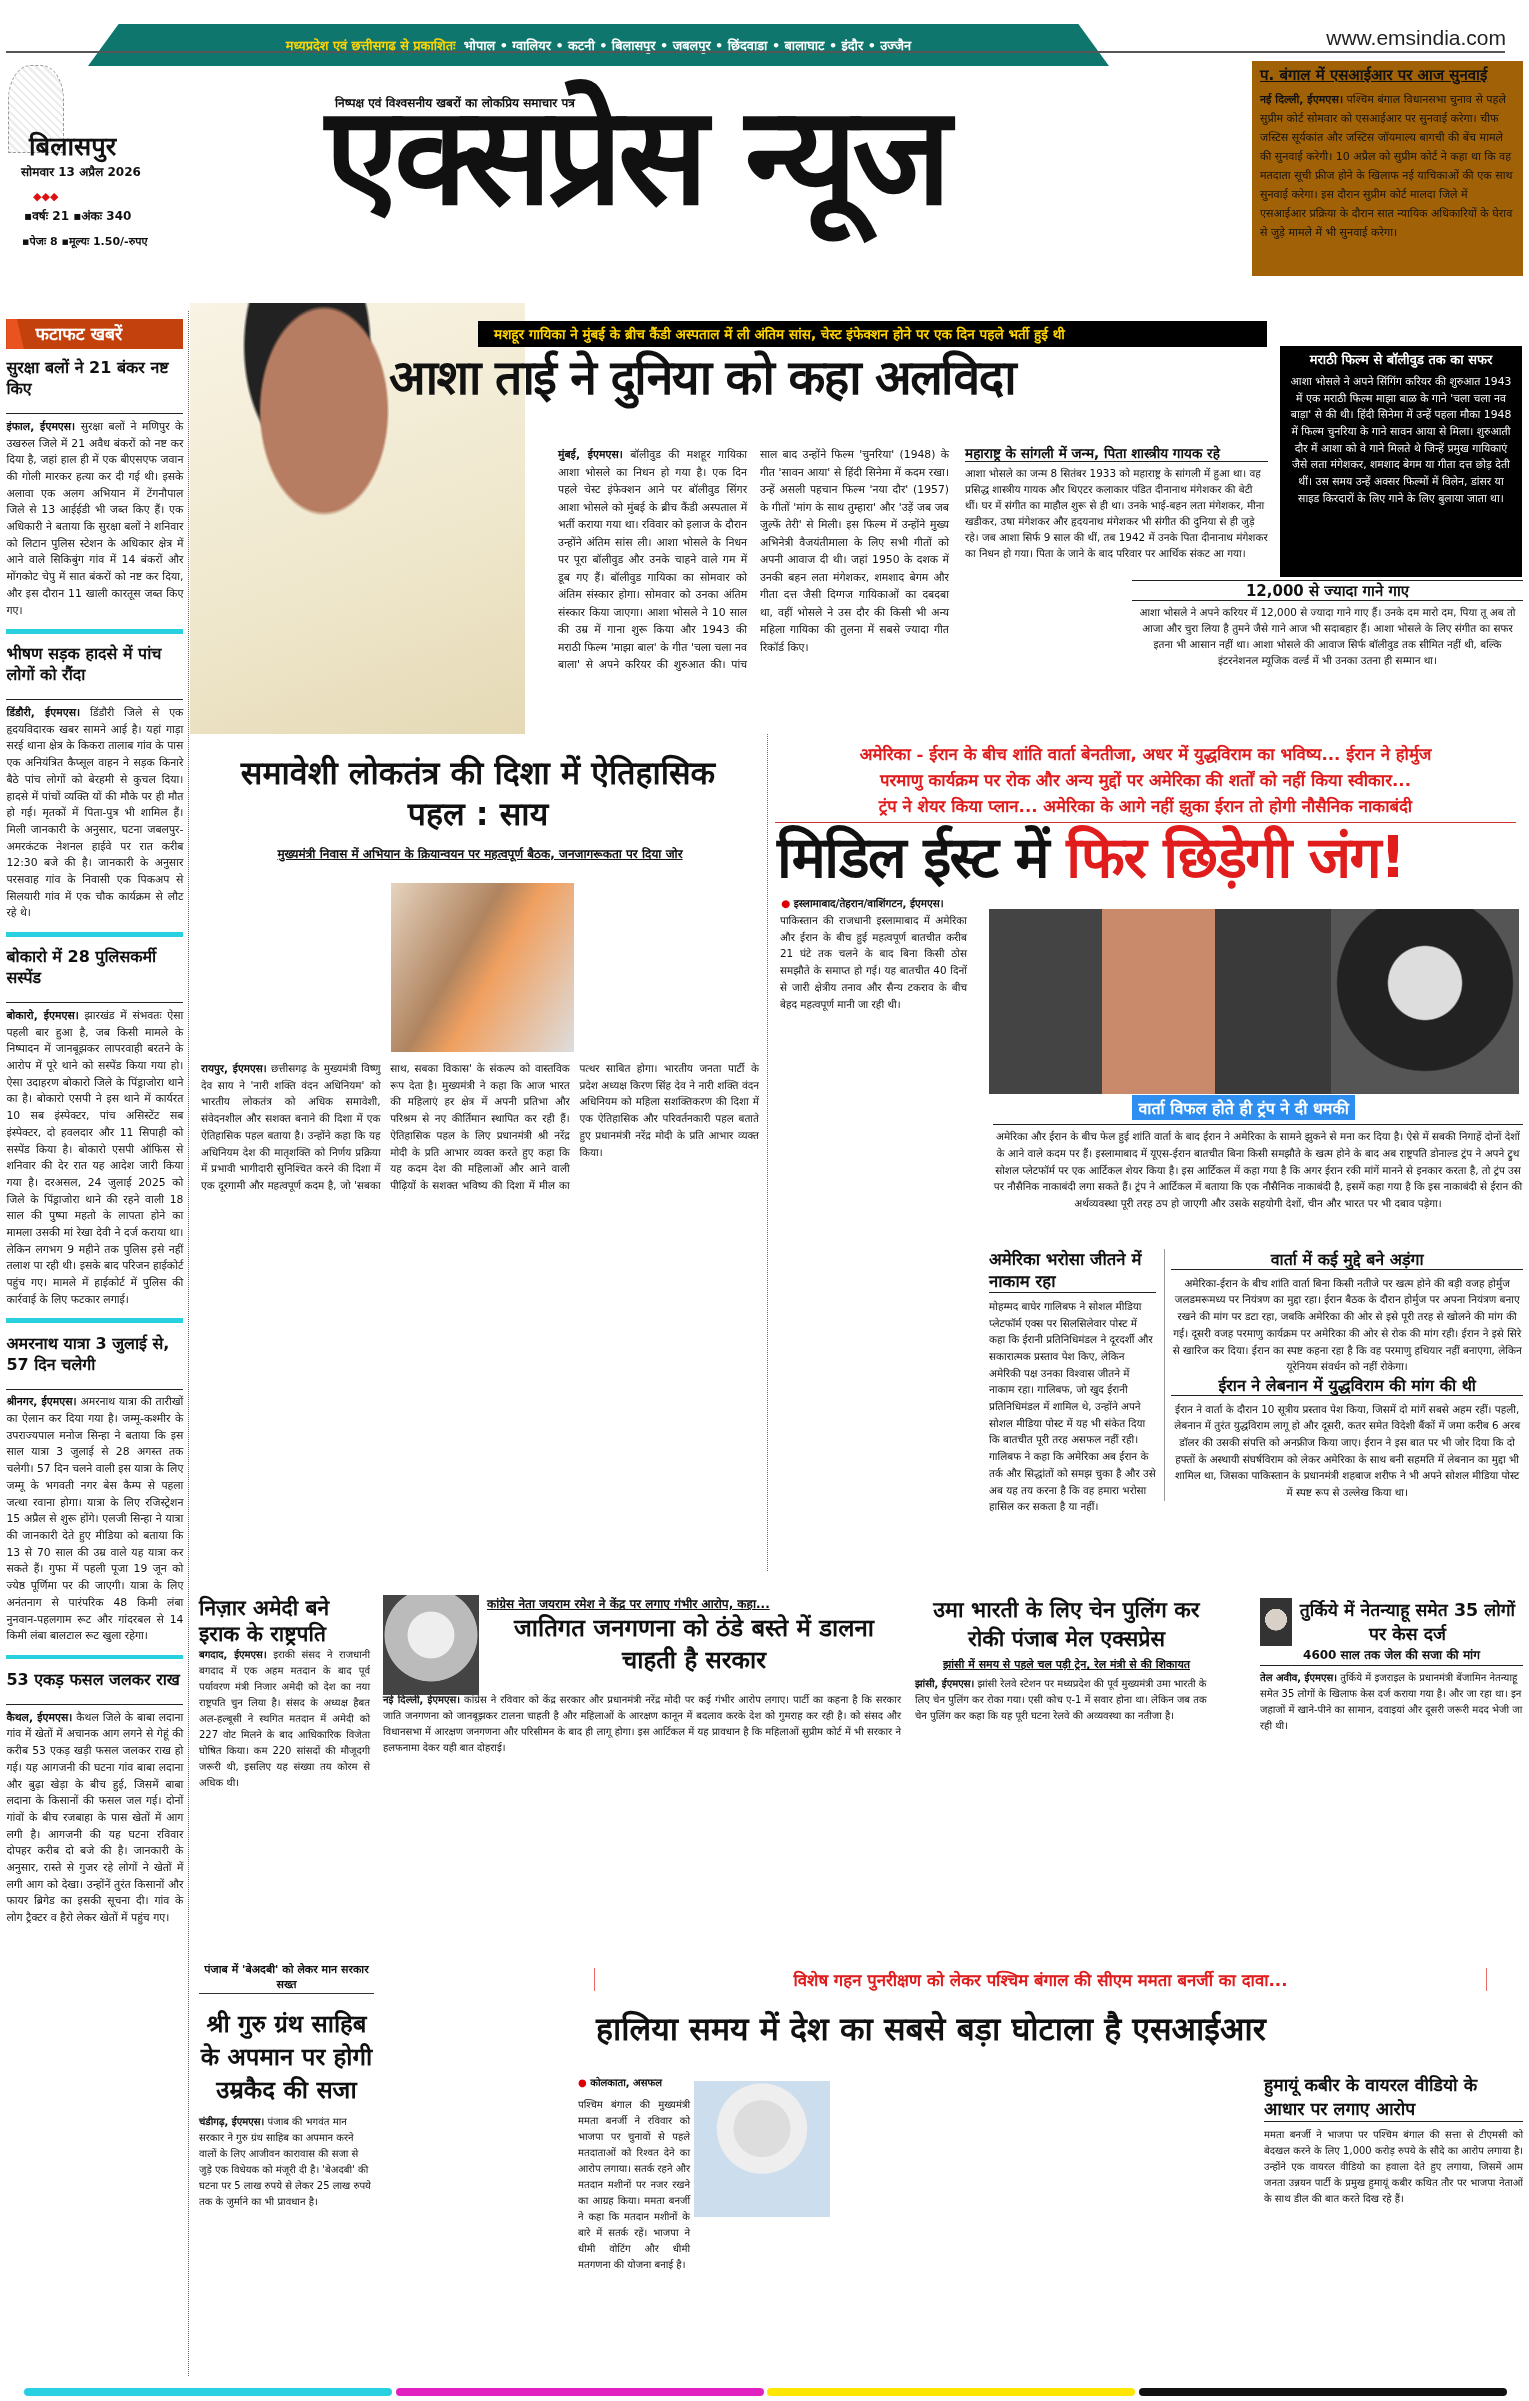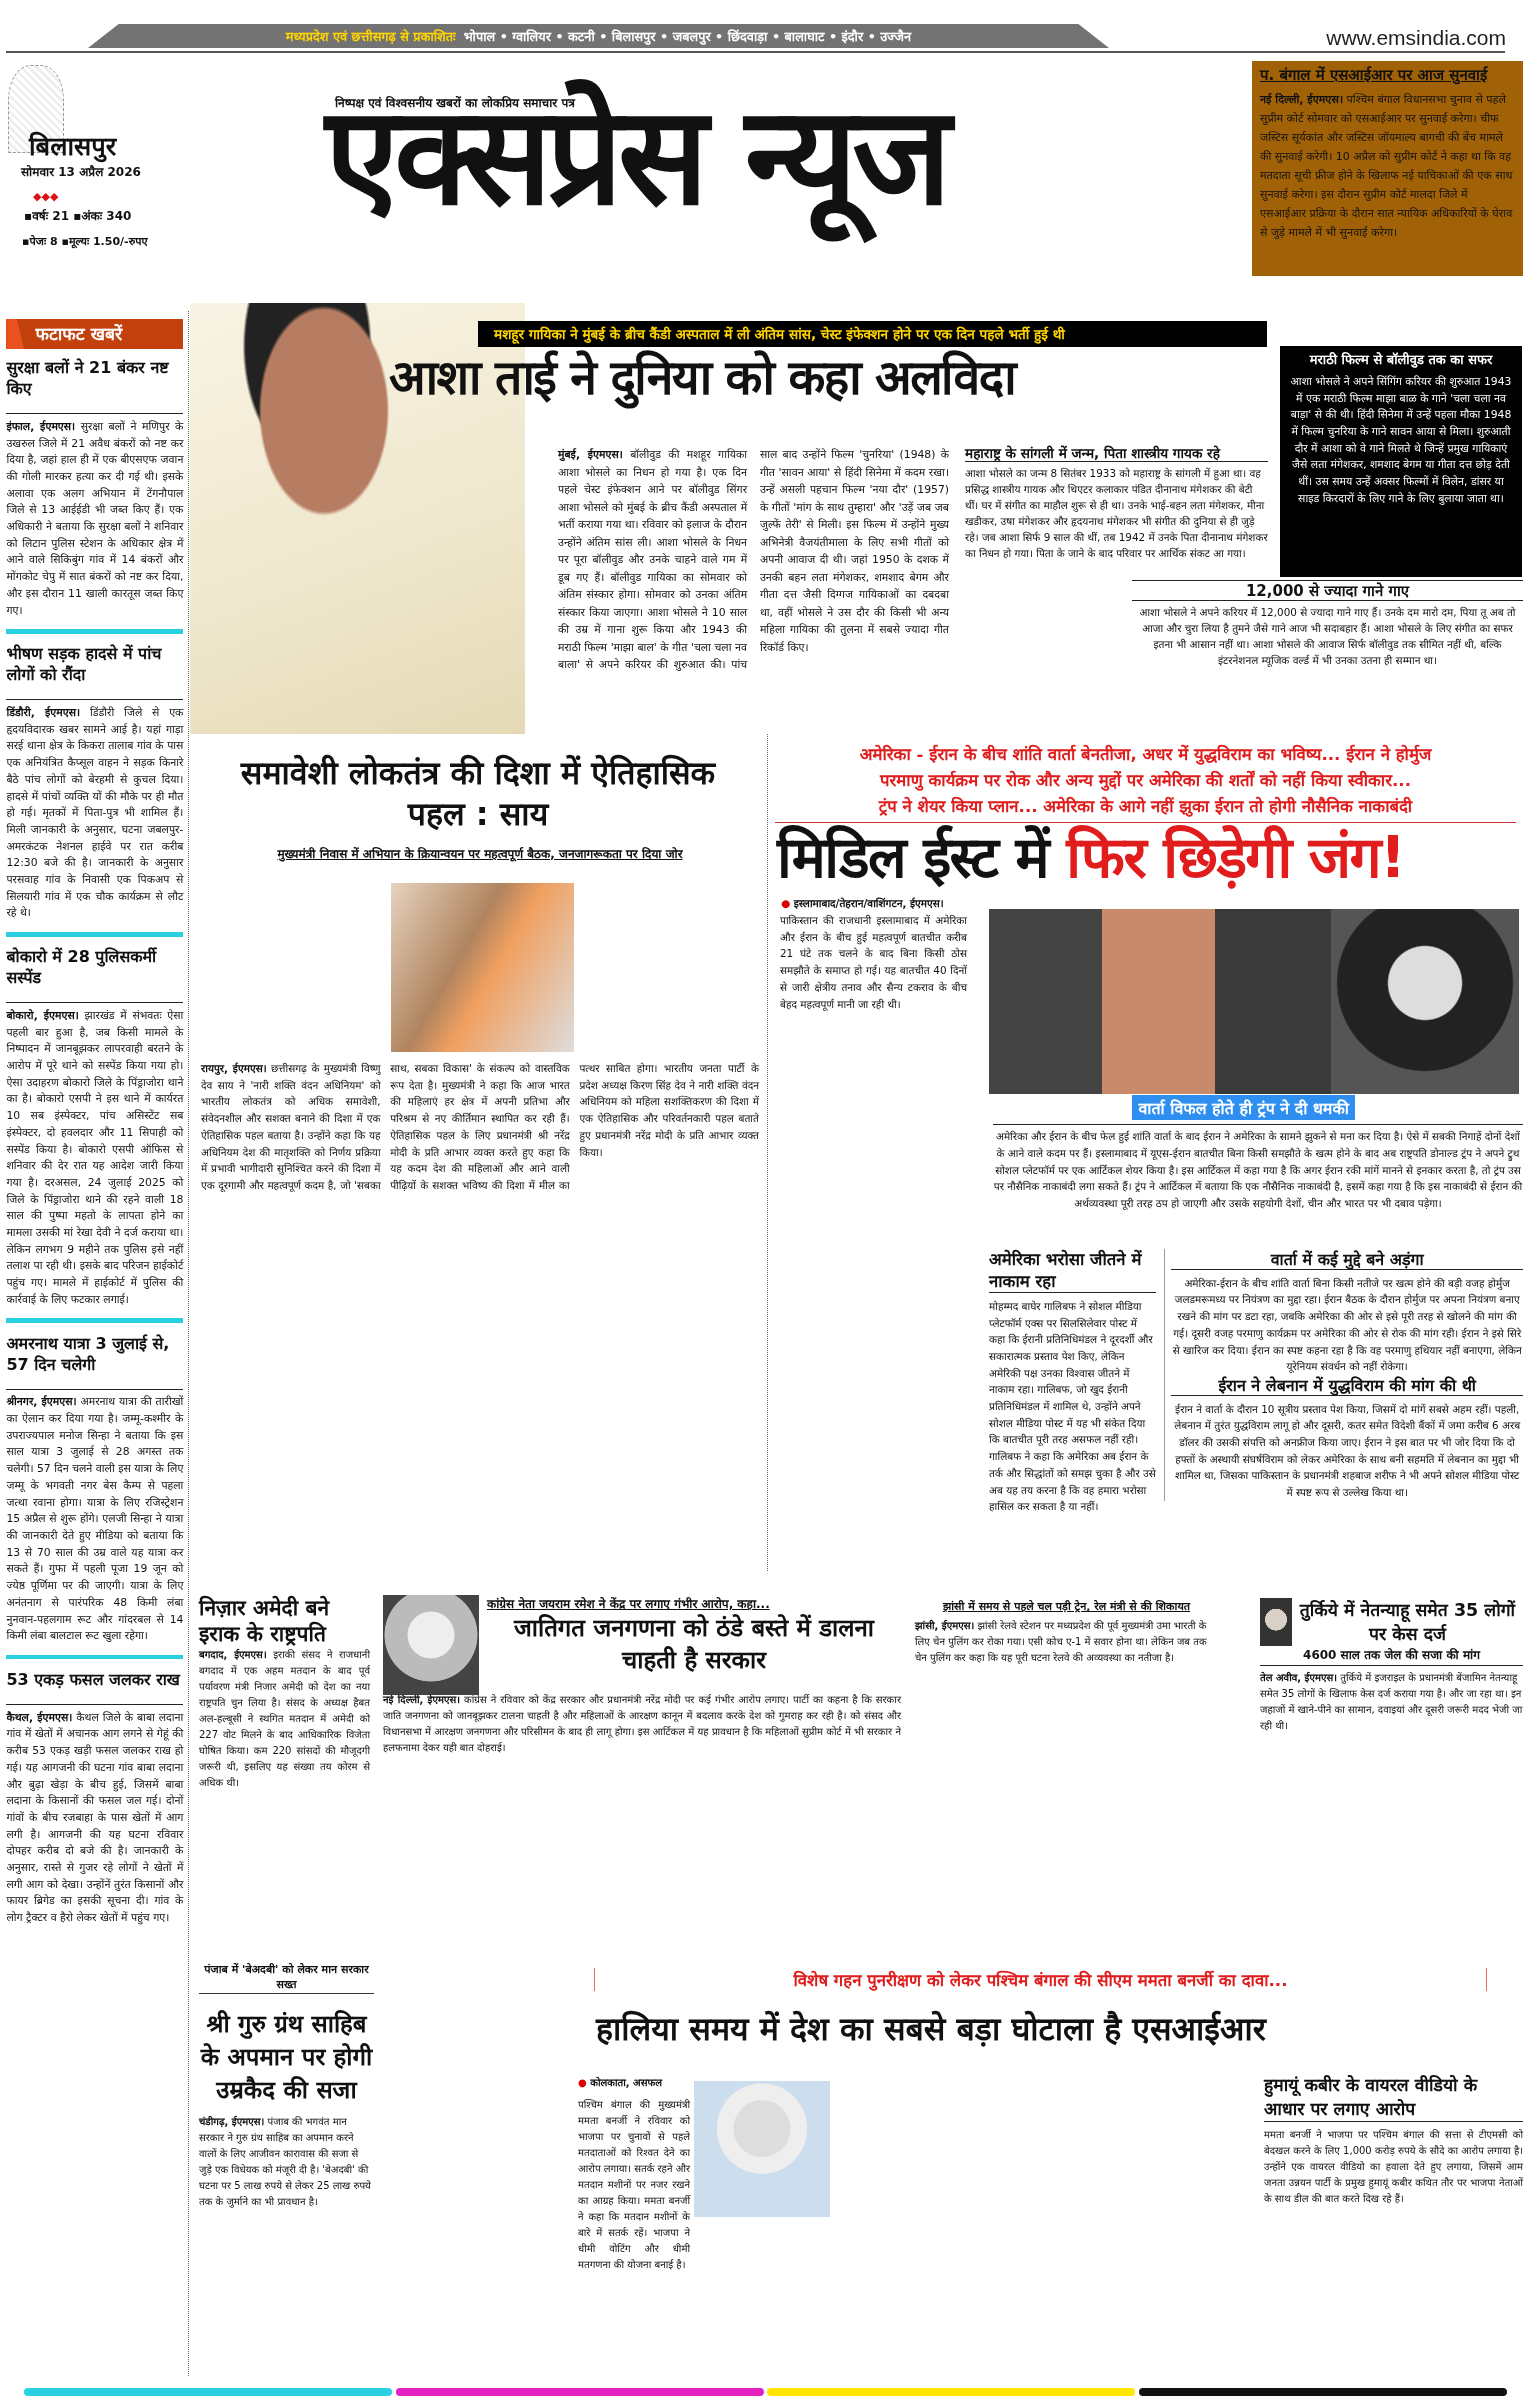--- a/index.html
+++ b/index.html
@@ -1,18 +1,18 @@
 <!DOCTYPE html>
 <html style="font-size:12.8px"><head>
 <meta charset="utf-8">
 <style>
 *{box-sizing:border-box;margin:0;padding:0}
 body{width:1530px;height:2401px;background:#fff;font-family:"DejaVu Sans","Liberation Sans",sans-serif;color:#111;position:relative;overflow:hidden}
 .abs{position:absolute}
-.masthead-band{left:88px;top:24px;width:1021px;height:24px;background:#737373;clip-path:polygon(3% 0,97% 0,100% 100%,0 100%);display:flex;align-items:center;justify-content:center;gap:8px;font-size:12.8px;font-weight:bold;color:#fff}
+.masthead-band{left:88px;top:24px;width:1021px;height:42px;background:#0f766e;clip-path:polygon(3% 0,97% 0,100% 100%,0 100%);display:flex;align-items:center;justify-content:center;gap:8px;font-size:12.8px;font-weight:bold;color:#fff}
 .masthead-band .pub{color:#ffd400}
 .top-rule{left:6.4px;top:51px;width:1499px;height:2.4px;background:#555}
 .url{right:24px;top:25.5px;font-size:21px;color:#222;font-family:"Liberation Sans Narrow","Liberation Sans",sans-serif}
 .logo{left:80px;top:67px;font-size:136px;font-weight:900;letter-spacing:-4.8px;line-height:1;font-family:"DejaVu Sans",sans-serif;transform:scaleX(0.98)}
 .tagline{left:89px;top:94px;font-size:12px;font-weight:bold}
 .gandhi{left:8px;top:65px;width:56px;height:88px;border:0.8px dashed #999;border-radius:40% 40% 0 0;background:repeating-linear-gradient(45deg,#eee 0 2.4px,#fff 2.4px 5.6px)}
 .city{left:29px;top:128px;font-size:25.5px;font-weight:bold}
 .date{left:21px;top:163px;font-size:12px;font-weight:bold}
 .meta1{left:24px;top:207px;font-size:12px;font-weight:bold}
 .meta2{left:22px;top:233px;font-size:11px;font-weight:bold}
@@ -190,20 +190,21 @@
 </div>
 <div class="abs congress">
   <div class="abs jr-photo"></div>
   <div style="margin-left:104px">
     <div style="font-size:12px;font-weight:bold;text-decoration:underline">कांग्रेस नेता जयराम रमेश ने केंद्र पर लगाए गंभीर आरोप, कहा...</div>
     <h4 style="font-size:24px;line-height:32px;font-weight:900;text-align:center">जातिगत जनगणना को ठंडे बस्ते में डालना चाहती है सरकार</h4>
   </div>
   <p class="small-body" style="margin-top:16px"><b>नई दिल्ली, ईएमएस।</b> <span>कांग्रेस ने रविवार को केंद्र सरकार और प्रधानमंत्री नरेंद्र मोदी पर कई गंभीर आरोप लगाए। पार्टी का कहना है कि सरकार जाति जनगणना को जानबूझकर टालना चाहती है और महिलाओं के आरक्षण कानून में बदलाव करके देश को गुमराह कर रही है। को संसद और विधानसभा में आरक्षण जनगणना और परिसीमन के बाद ही लागू होगा। इस आर्टिकल में यह प्रावधान है कि महिलाओं सुप्रीम कोर्ट में भी सरकार ने हलफनामा देकर यही बात दोहराई।</span></p>
 </div>
 <div class="abs uma">
+  <h4>उमा भारती के लिए चेन पुलिंग कर रोकी पंजाब मेल एक्सप्रेस</h4>
   <div class="sub">झांसी में समय से पहले चल पड़ी ट्रेन, रेल मंत्री से की शिकायत</div>
   <p class="small-body" style="text-align:left;margin-top:4.8px"><b>झांसी, ईएमएस।</b> <span>झांसी रेलवे स्टेशन पर मध्यप्रदेश की पूर्व मुख्यमंत्री उमा भारती के लिए चेन पुलिंग कर रोका गया। एसी कोच ए-1 में सवार होना था। लेकिन जब तक चेन पुलिंग कर कहा कि यह पूरी घटना रेलवे की अव्यवस्था का नतीजा है।</span></p>
 </div>
 <div class="abs turkey-photo"></div>
 <div class="abs turkey">
   <h4>तुर्किये में नेतन्याहू समेत 35 लोगों पर केस दर्ज</h4>
   <div class="sub">4600 साल तक जेल की सजा की मांग</div>
   <p class="small-body" style="text-align:left;margin-top:4.8px"><b>तेल अवीव, ईएमएस।</b> <span>तुर्किये में इजराइल के प्रधानमंत्री बेंजामिन नेतन्याहू समेत 35 लोगों के खिलाफ केस दर्ज कराया गया है। और जा रहा था। इन जहाजों में खाने-पीने का सामान, दवाइयां और दूसरी जरूरी मदद भेजी जा रही थी।</span></p>
 </div>
 

